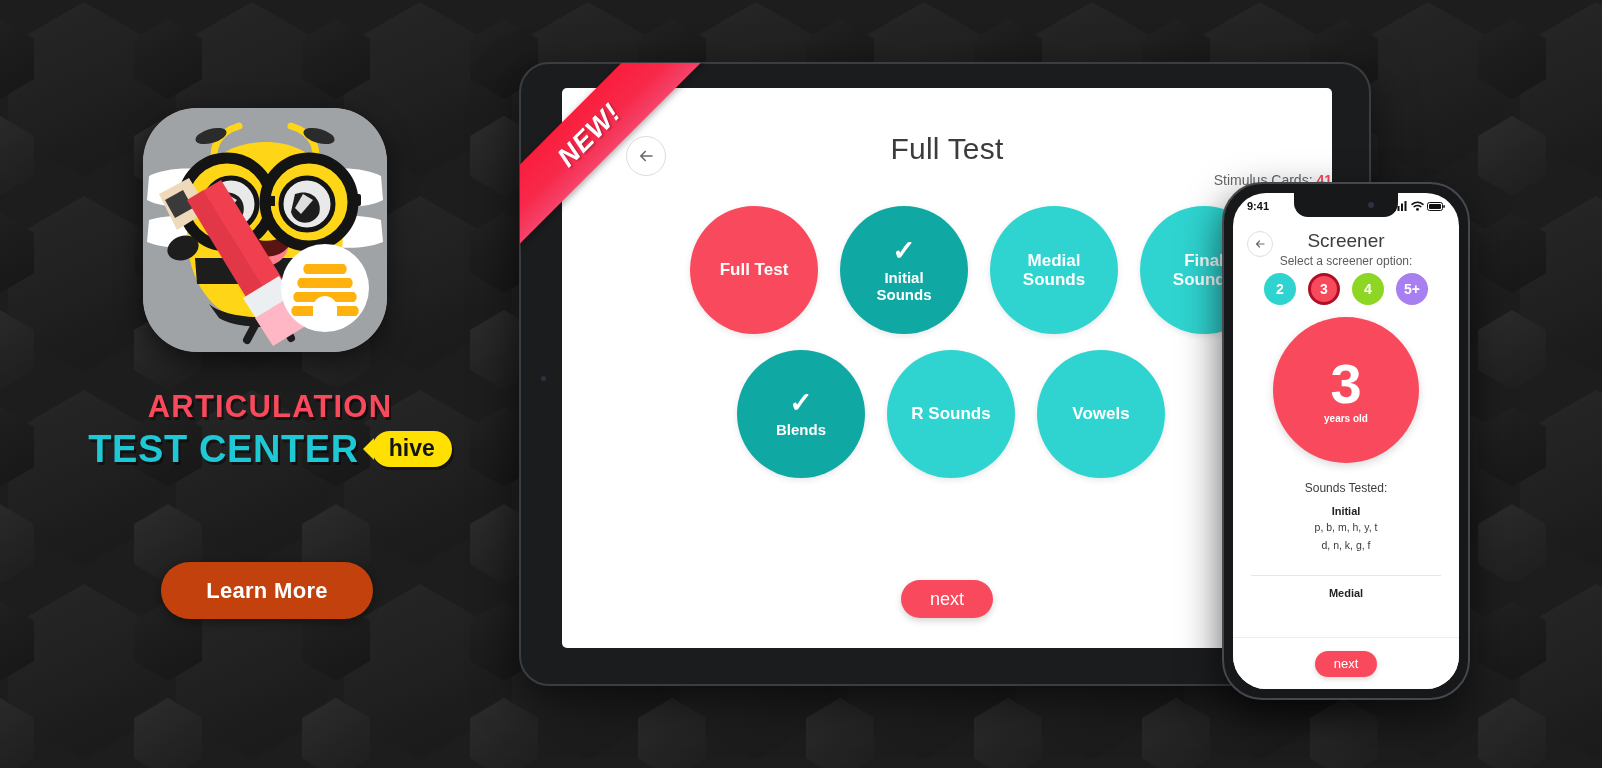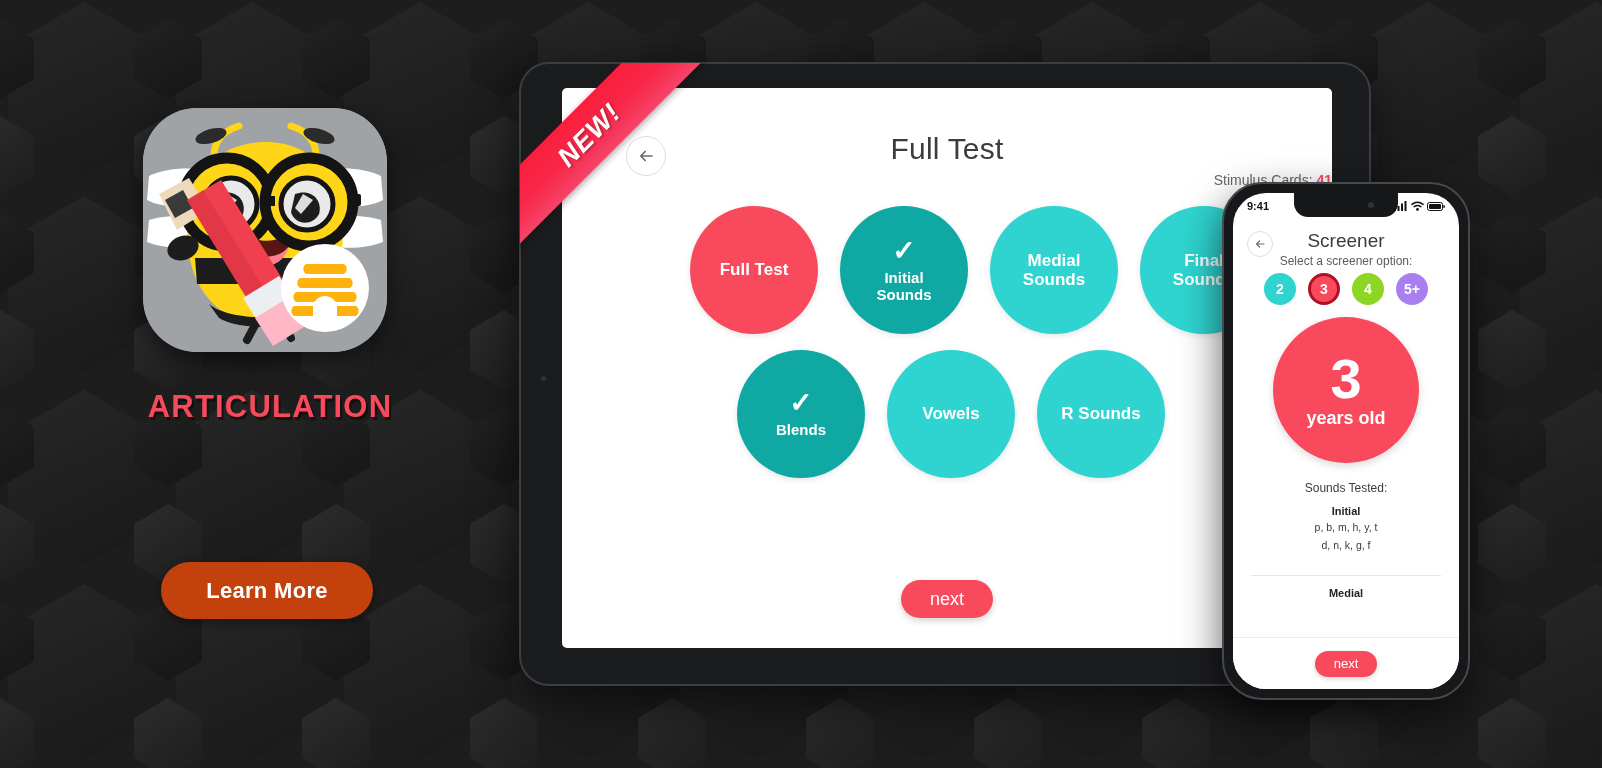--- a/index.html
+++ b/index.html
@@ -247,21 +247,21 @@
   .age-pill.selected { border:3px solid #b01026; }
 
   .p-bigcircle {
     position:absolute; top:124px; left:50%; transform:translateX(-50%);
     width:146px; height:146px; border-radius:50%;
     background:#f9495c; color:#fff;
     display:flex; flex-direction:column; align-items:center; justify-content:center;
     box-shadow:0 3px 9px rgba(0,0,0,.15);
   }
   .p-bigcircle .num { font-size:56px; font-weight:bold; line-height:54px; }
-  .p-bigcircle .unit { font-size:18px; font-weight:bold; margin-top:2px; }
+  .p-bigcircle .unit { font-size:10px; font-weight:bold; margin-top:2px; }
 
   .p-sounds-title {
     position:absolute; top:288px; left:0; width:226px; text-align:center;
     font-size:12px; color:#3c3c3c;
   }
   .p-section {
     position:absolute; left:0; width:226px; text-align:center;
   }
   .p-section .sec-name { font-size:11px; font-weight:bold; color:#232323; }
   .p-section .sec-row { font-size:10.5px; color:#3a3a3a; line-height:15px; margin-top:3px; }
@@ -365,20 +365,24 @@
       <path d="M163 156 H201 A6 6 0 0 1 201 166 H163 A6 6 0 0 1 163 156 Z" fill="#ffb20d"></path>
       <path d="M157 170 H207 A6 6 0 0 1 207 180 H157 A6 6 0 0 1 157 170 Z" fill="#ffb20d"></path>
       <path d="M153 184 H211 A6 6 0 0 1 211 194 H153 A6 6 0 0 1 153 184 Z" fill="#ffb20d"></path>
       <path d="M151 198 H213 A6 6 0 0 1 213 208 H151 A6 6 0 0 1 151 198 Z" fill="#ffb20d"></path>
       <path d="M170 200 a12 12 0 0 1 24 0 v8 h-24 z" fill="#ffffff"></path>
     </svg>
   </div>
 
   <div class="wordmark">
     <div class="wm-line1">ARTICULATION</div>
+    <div class="wm-line2wrap">
+      <div class="wm-line2">TEST CENTER</div>
+      <div class="hive-badge">hive</div>
+    </div>
   </div>
 
   <div class="learn-more">Learn More</div>
 </div>
 
 <div id="tablet">
   <div id="tablet-screen">
 
     <div class="t-back">
       <svg viewBox="0 0 24 24">
@@ -416,24 +420,24 @@
               <div>Sounds</div>
             </span>
         </div>
       </div>
       <div class="t-row row2">
         <div class="bubble has-check" style="background: rgb(15, 168, 163);">
           <span class="check">✓</span>
           <span class="lbl">Blends</span>
         </div>
         <div class="bubble" style="background: rgb(47, 212, 208);">
+          <span class="lbl">R Sounds</span>
+        </div>
+        <div class="bubble" style="background: rgb(47, 212, 208);">
           <span class="lbl">Vowels</span>
-        </div>
-        <div class="bubble" style="background: rgb(47, 212, 208);">
-          <span class="lbl">R Sounds</span>
         </div>
       </div>
     </div>
 
     <div class="t-next">next</div>
   </div>
 
   <div id="new-ribbon">
     <div class="band">
         <span>NEW!</span>

